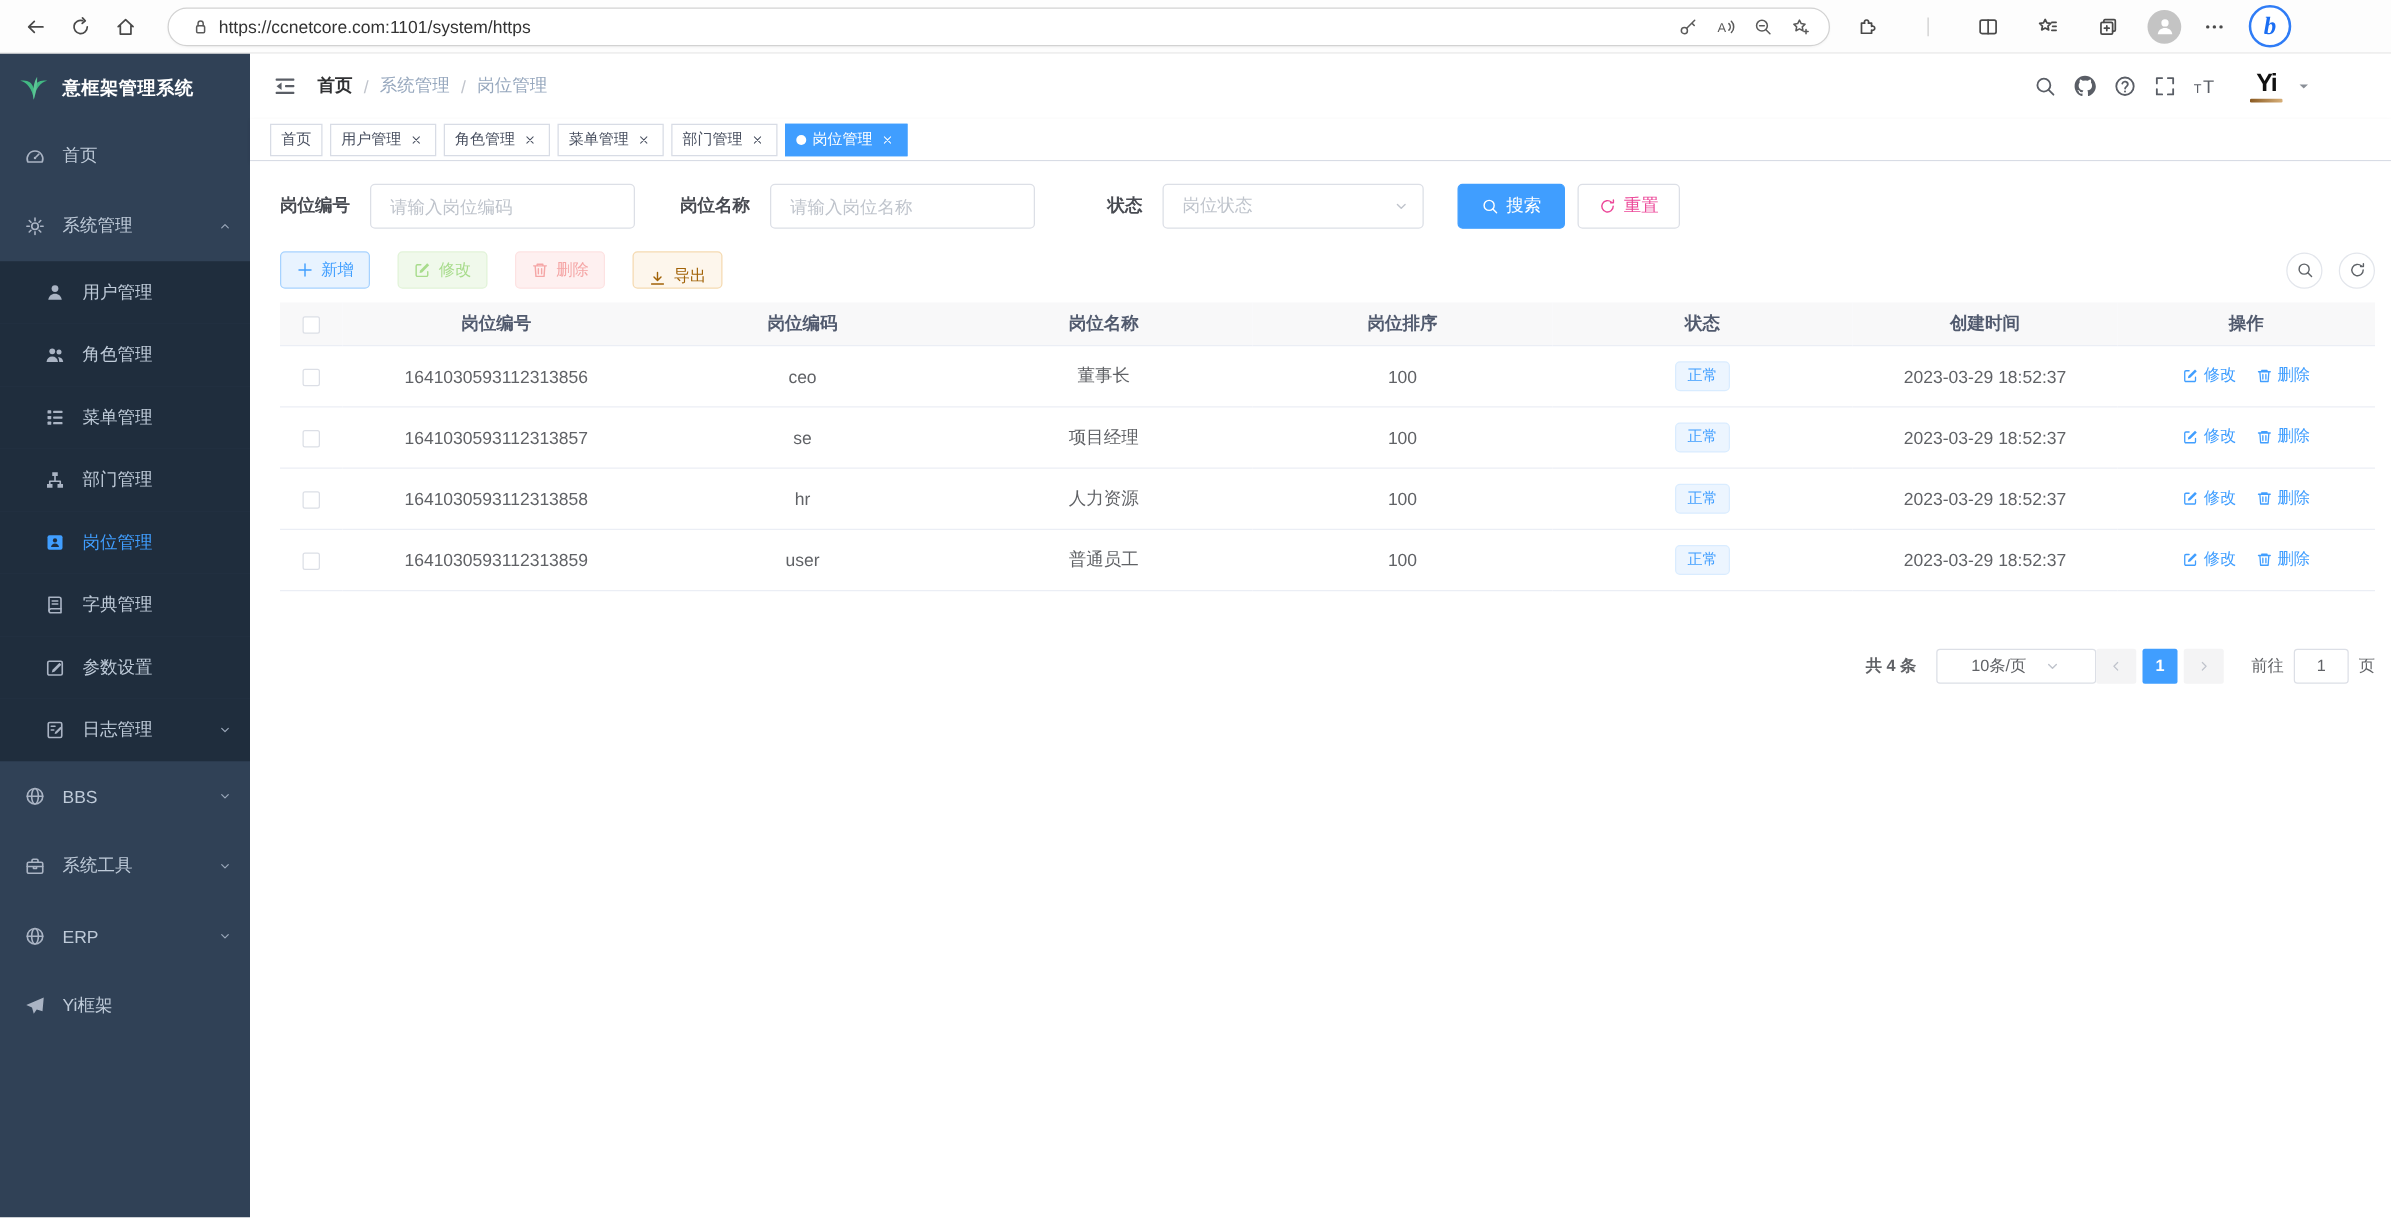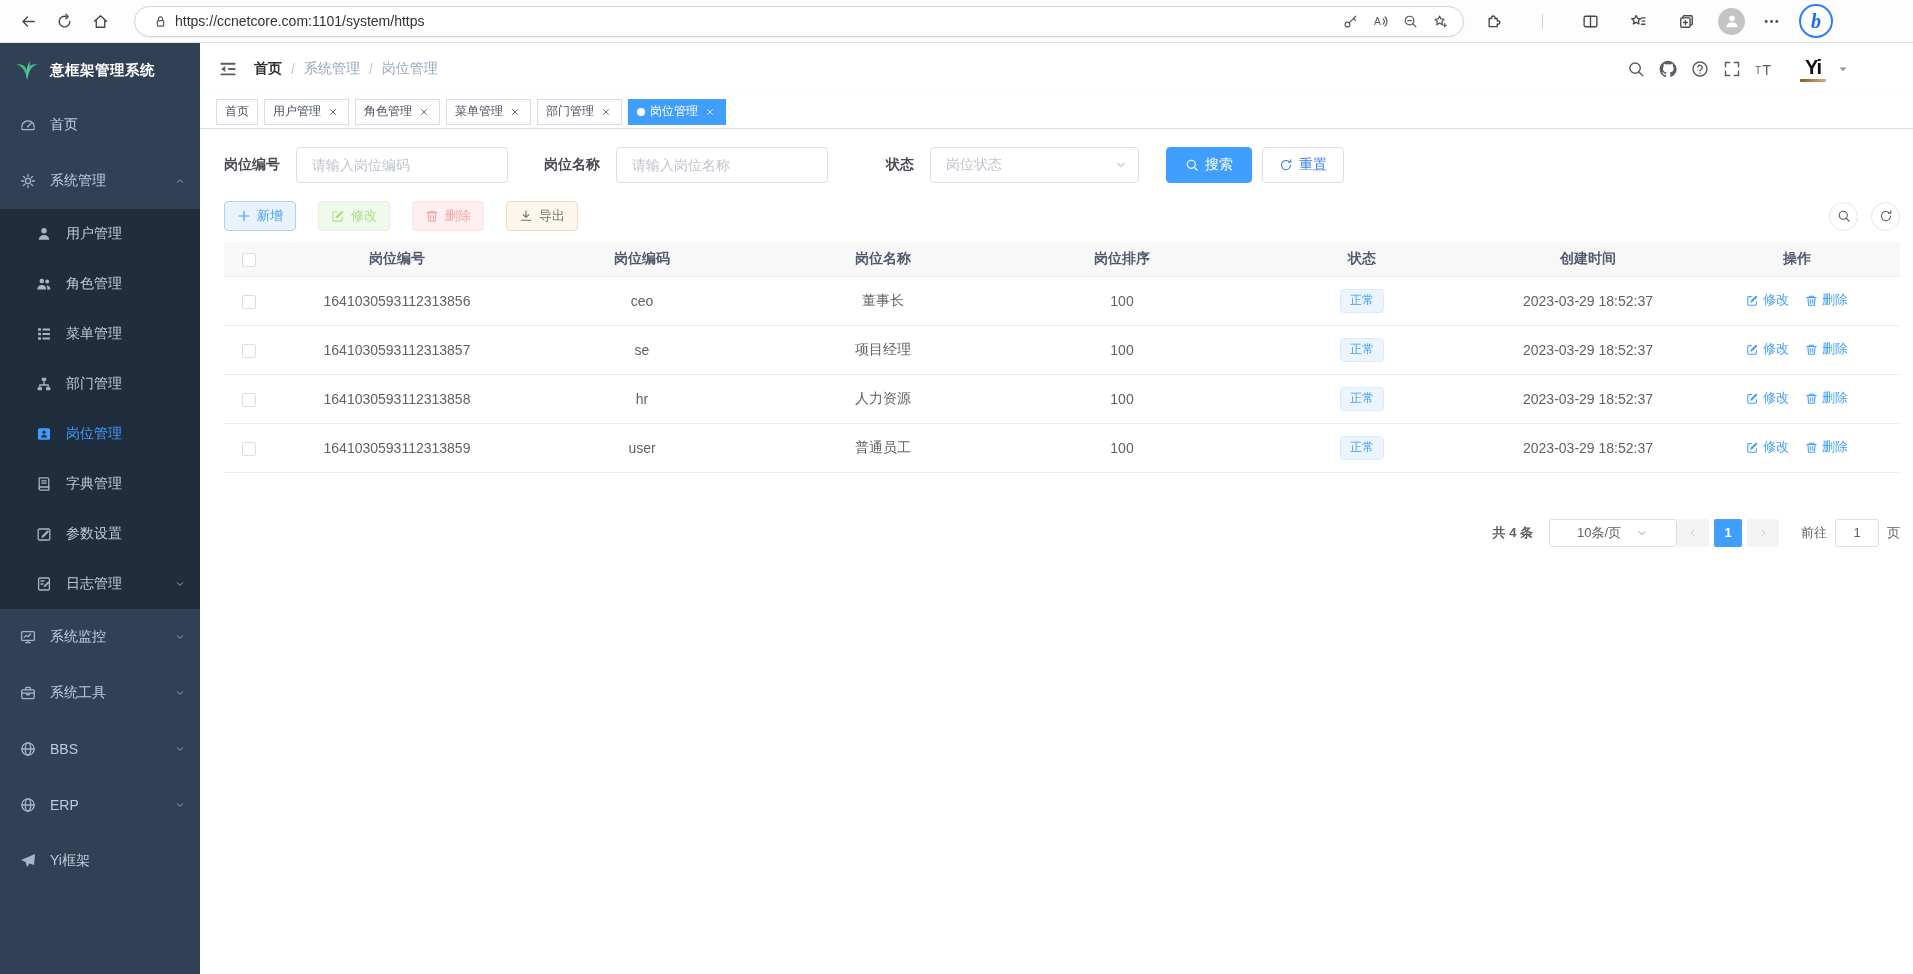--- a/index.html
+++ b/index.html
@@ -55,29 +55,29 @@
   .content { flex:1; padding:18px 13px 0 24px; background:#fff; }
   .filter-row { display:flex; align-items:center; margin-bottom:18px; }
   .f-label { font-size:14px; font-weight:bold; color:#484b52; margin-right:16px; white-space:nowrap; }
   .f-input { width:212px; height:36px; border:1px solid #dcdfe6; border-radius:4px; padding:0 15px; font-size:14px; color:#606266; outline:none; }
   .f-input::placeholder { color:#bfc4cc; }
   .f-select { width:209px; height:36px; border:1px solid #dcdfe6; border-radius:4px; padding:0 10px 0 15px; display:flex; align-items:center; justify-content:space-between; color:#bfc4cc; font-size:14px; cursor:pointer; background:#fff; }
   .sel-caret { color:#c0c4cc; font-size:14px; display:flex; }
   .ml36 { margin-left:36px; } .ml58 { margin-left:58px; }
   .btn { display:inline-flex; align-items:center; justify-content:center; gap:6px; border-radius:4px; cursor:pointer; border:1px solid transparent; white-space:nowrap; }
   .btn-search { height:36px; padding:0 18px; background:#409eff; border-color:#409eff; color:#fff; font-size:14px; margin-left:27px; }
-  .btn-reset { height:36px; padding:0 16px; background:#fff; border-color:#dcdfe6; color:#3b82f6; font-size:14px; margin-left:10px; }
+  .btn-reset { height:36px; padding:0 16px; background:#fff; border-color:#dcdfe6; color:#ec4899; font-size:14px; margin-left:10px; }
   .btn-ic { display:flex; font-size:14px; }
 
   .btn-row { display:flex; align-items:center; margin-bottom:11px;gap:12px; }
   .btn-sm { height:30px; padding:0 12px; font-size:13px; margin-right:10px; }
   .btn-add { background:#e8f3ff; border-color:#a6d2ff; color:#409eff; }
   .btn-edit { background:#f0f9eb; border-color:#e1f3d8; color:#a8dc8c; cursor:not-allowed; }
   .btn-del { background:#fef0f0; border-color:#fde2e2; color:#f5a6a6; cursor:not-allowed; }
-  .btn-exp { background:#fdf6ec; border-color:#f5dab1; color:#737373; }
+  .btn-exp { background:#fdf6ec; border-color:#f5dab1; color:#a16207;align-items:flex-end; }
   .right-tools { margin-left:auto; display:flex; align-items:center; gap:13px; }
   .circle-btn { width:29px; height:29px; border-radius:50%; border:1px solid #e3e6ec; background:#fff; color:#5f6368; display:flex; align-items:center; justify-content:center; font-size:14px; cursor:pointer; }
 
   
   table { width:100%; border-collapse:collapse; table-layout:fixed; }
   th { background:#f8f8f9; height:34px; font-size:14px; font-weight:bold; color:#515a6e; text-align:center; border-bottom:1px solid #ebeef5; }
   td { height:49px; font-size:14px; color:#606266; text-align:center; border-bottom:1px solid #ebeef5; background:#fff; }
   .checkbox { display:inline-block; width:14px; height:14px; border:1px solid #dcdfe6; border-radius:2px; background:#fff; vertical-align:middle; cursor:pointer; }
   .tag-status { display:inline-flex; align-items:center; height:24px; padding:0 9px; background:#ecf5ff; border:1px solid #d9ecff; border-radius:4px; color:#409eff; font-size:12px; }
   .op-link { color:#409eff; font-size:13px; display:inline-flex; align-items:center; gap:4px; cursor:pointer; }
@@ -338,60 +338,45 @@
             </svg>
           </span>
           <span>日志管理</span>
           <span class="mi-chevron">
             <svg viewBox="0 0 16 16" width="1em" height="1em" fill="none" stroke="currentColor" stroke-width="1.3" stroke-linecap="round" stroke-linejoin="round">
               <polyline points="4.5,6.3 8,9.8 11.5,6.3"></polyline>
             </svg>
           </span>
         </div>
 
-        <div class="menu-item top">
-          <span class="mi-icon">
-            <svg viewBox="0 0 16 16" width="1em" height="1em" fill="none" stroke="currentColor" stroke-width="1.3" stroke-linecap="round" stroke-linejoin="round">
-              <rect x="1.6" y="2.6" width="12.8" height="8.8" rx="1"></rect>
-              <path d="M4.2 8.4l2-2 1.8 1.4 2.6-2.8"></path>
-              <path d="M8 11.4v2M5.6 13.6h4.8"></path>
-            </svg>
-          </span>
-          <span>系统监控</span>
-          <span class="mi-chevron">
-            <svg viewBox="0 0 16 16" width="1em" height="1em" fill="none" stroke="currentColor" stroke-width="1.3" stroke-linecap="round" stroke-linejoin="round">
-              <polyline points="4.5,6.3 8,9.8 11.5,6.3"></polyline>
-            </svg>
-          </span>
-        </div>
-
-        <div class="menu-item top">
-          <span class="mi-icon">
-            <svg viewBox="0 0 16 16" width="1em" height="1em" fill="none" stroke="currentColor" stroke-width="1.3" stroke-linecap="round" stroke-linejoin="round">
-              <rect x="1.8" y="4.8" width="12.4" height="8.8" rx="1.2"></rect>
-              <path d="M5.6 4.8V3.4a1 1 0 0 1 1-1h2.8a1 1 0 0 1 1 1v1.4M1.8 8.2h12.4M6.8 8.2v1.6h2.4V8.2"></path>
-            </svg>
-          </span>
-          <span>系统工具</span>
-          <span class="mi-chevron">
-            <svg viewBox="0 0 16 16" width="1em" height="1em" fill="none" stroke="currentColor" stroke-width="1.3" stroke-linecap="round" stroke-linejoin="round">
-              <polyline points="4.5,6.3 8,9.8 11.5,6.3"></polyline>
-            </svg>
-          </span>
-        </div>
 
         <div class="menu-item top">
           <span class="mi-icon">
             <svg viewBox="0 0 16 16" width="1em" height="1em" fill="none" stroke="currentColor" stroke-width="1.3" stroke-linecap="round" stroke-linejoin="round">
               <circle cx="8" cy="8" r="6.2"></circle>
               <ellipse cx="8" cy="8" rx="2.7" ry="6.2"></ellipse>
               <path d="M1.8 8h12.4"></path>
             </svg>
           </span>
           <span>BBS</span>
+          <span class="mi-chevron">
+            <svg viewBox="0 0 16 16" width="1em" height="1em" fill="none" stroke="currentColor" stroke-width="1.3" stroke-linecap="round" stroke-linejoin="round">
+              <polyline points="4.5,6.3 8,9.8 11.5,6.3"></polyline>
+            </svg>
+          </span>
+        </div>
+
+        <div class="menu-item top">
+          <span class="mi-icon">
+            <svg viewBox="0 0 16 16" width="1em" height="1em" fill="none" stroke="currentColor" stroke-width="1.3" stroke-linecap="round" stroke-linejoin="round">
+              <rect x="1.8" y="4.8" width="12.4" height="8.8" rx="1.2"></rect>
+              <path d="M5.6 4.8V3.4a1 1 0 0 1 1-1h2.8a1 1 0 0 1 1 1v1.4M1.8 8.2h12.4M6.8 8.2v1.6h2.4V8.2"></path>
+            </svg>
+          </span>
+          <span>系统工具</span>
           <span class="mi-chevron">
             <svg viewBox="0 0 16 16" width="1em" height="1em" fill="none" stroke="currentColor" stroke-width="1.3" stroke-linecap="round" stroke-linejoin="round">
               <polyline points="4.5,6.3 8,9.8 11.5,6.3"></polyline>
             </svg>
           </span>
         </div>
 
         <div class="menu-item top">
           <span class="mi-icon">
             <svg viewBox="0 0 16 16" width="1em" height="1em" fill="none" stroke="currentColor" stroke-width="1.3" stroke-linecap="round" stroke-linejoin="round">

